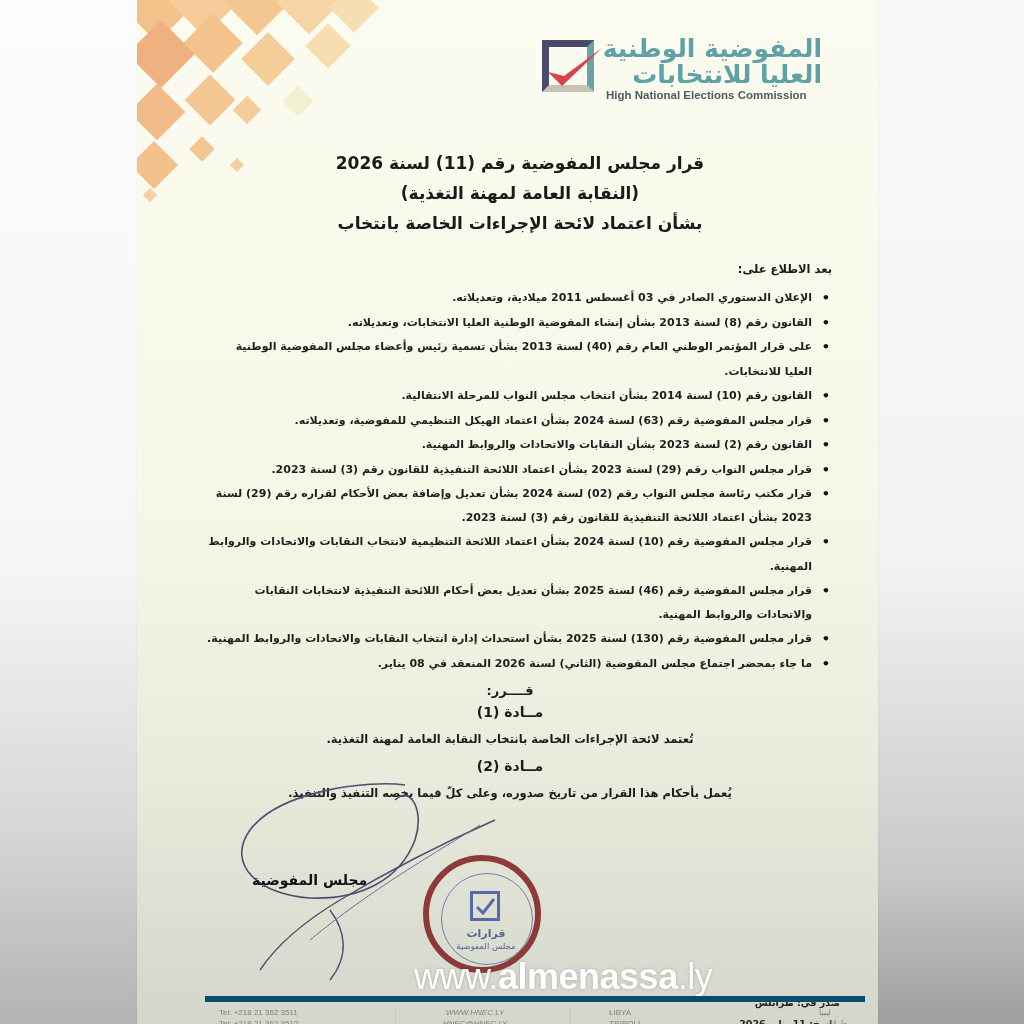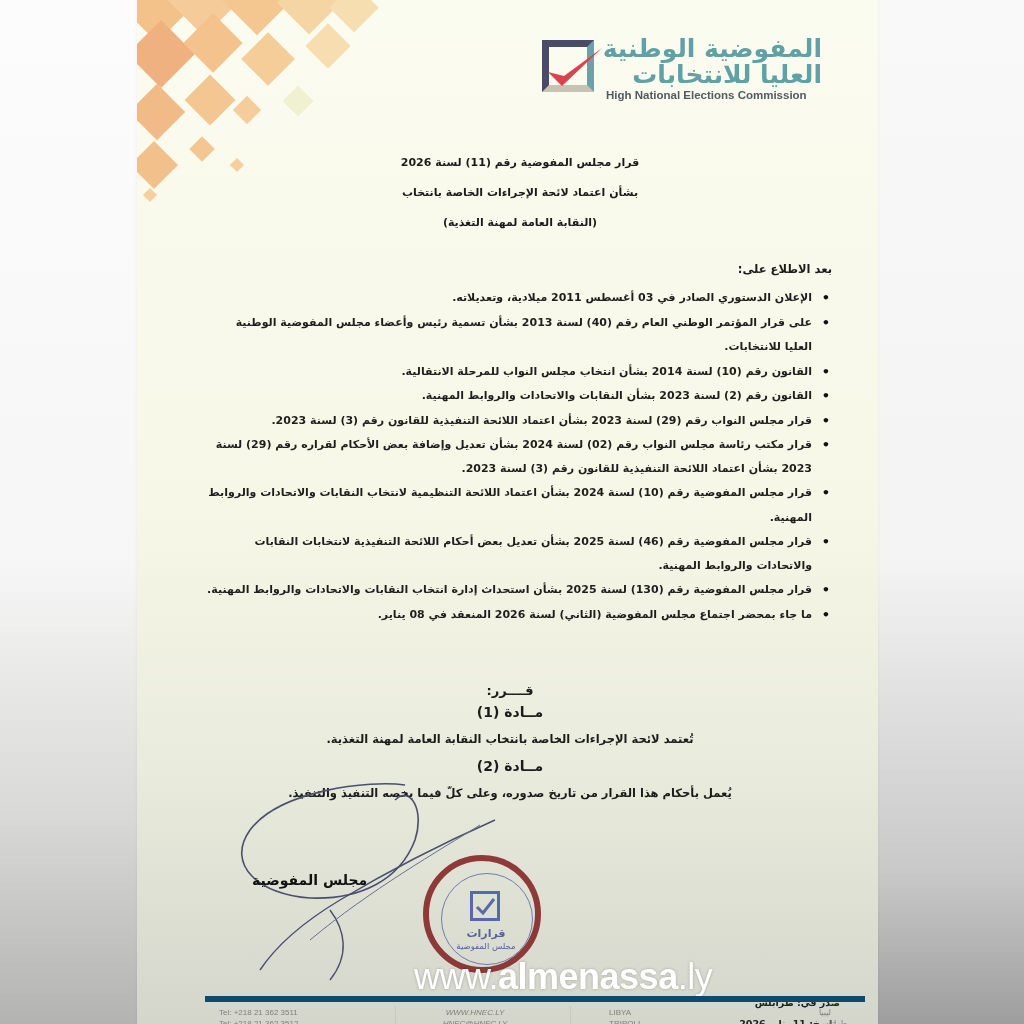--- a/index.html
+++ b/index.html
@@ -36,21 +36,21 @@
   .logo-ar1, .logo-ar2 {
     position:absolute; right:18px; direction:rtl; color:#5fa1a4; font-weight:bold;
     font-family:"DejaVu Sans", sans-serif; white-space:nowrap;
   }
   .logo-ar1 { top:0px; font-size:25px; letter-spacing:0px; }
   .logo-ar2 { top:26px; font-size:25px; }
   .logo-en { position:absolute; left:66px; top:55px; font-size:11.5px; font-weight:bold; color:#505a62; white-space:nowrap; font-family:"Liberation Sans", sans-serif; }
 
   
   .title-block { position:absolute; left:300px; top:148px; width:440px; text-align:center; direction:rtl; }
-  .title-line { font-weight:bold; font-size:11px; color:#1a1a1a; line-height:30px; white-space:nowrap; font-family:"DejaVu Sans", sans-serif; }
+  .title-line { font-weight:bold; font-size:17px; color:#1a1a1a; line-height:30px; white-space:nowrap; font-family:"DejaVu Sans", sans-serif; }
 
   
   .intro { position:absolute; right:192px; top:262px; direction:rtl; font-weight:bold; font-size:11.5px; color:#1c1c1c; }
   .bullets { position:absolute; left:205px; right:192px; top:286px; direction:rtl; margin:0; padding:0; list-style:none; }
   .bullets li {
     position:relative; padding-right:20px; font-size:11px; font-weight:bold; color:#1e1e1e;
     line-height:24.5px; text-align:right; font-family:"DejaVu Sans", sans-serif;
   }
   .bullets li::before {
     content:"•"; position:absolute; right:2px; top:0; font-size:13px; color:#111;
@@ -125,29 +125,31 @@
   <svg class="logo-check" viewBox="0 0 70 64">
     <path d="M8 36 L22 50 L62 12 L24 40 Z" fill="#d9434f"></path>
   </svg>
   <div class="logo-ar1">المفوضية الوطنية</div>
   <div class="logo-ar2">العليا للانتخابات</div>
   <div class="logo-en">High National Elections Commission</div>
 </div>
 
 <div class="title-block">
   <div class="title-line">قرار مجلس المفوضية رقم (11) لسنة 2026</div>
+  <div class="title-line">(النقابة العامة لمهنة التغذية)</div>
   <div class="title-line">بشأن اعتماد لائحة الإجراءات الخاصة بانتخاب</div>
-  <div class="title-line">(النقابة العامة لمهنة التغذية)</div>
 </div>
 
 <div class="intro">بعد الاطلاع على:</div>
 <ul class="bullets">
   <li>الإعلان الدستوري الصادر في 03 أغسطس 2011 ميلادية، وتعديلاته.</li>
+  <li>القانون رقم (8) لسنة 2013 بشأن إنشاء المفوضية الوطنية العليا الانتخابات، وتعديلاته.</li>
   <li>على قرار المؤتمر الوطني العام رقم (40) لسنة 2013 بشأن تسمية رئيس وأعضاء مجلس المفوضية الوطنية العليا للانتخابات.</li>
   <li>القانون رقم (10) لسنة 2014 بشأن انتخاب مجلس النواب للمرحلة الانتقالية.</li>
+  <li>قرار مجلس المفوضية رقم (63) لسنة 2024 بشأن اعتماد الهيكل التنظيمي للمفوضية، وتعديلاته.</li>
   <li>القانون رقم (2) لسنة 2023 بشأن النقابات والاتحادات والروابط المهنية.</li>
   <li>قرار مجلس النواب رقم (29) لسنة 2023 بشأن اعتماد اللائحة التنفيذية للقانون رقم (3) لسنة 2023.</li>
   <li class="wrap">قرار مكتب رئاسة مجلس النواب رقم (02) لسنة 2024 بشأن تعديل وإضافة بعض الأحكام لقراره رقم (29) لسنة 2023 بشأن اعتماد اللائحة التنفيذية للقانون رقم (3) لسنة 2023.</li>
   <li>قرار مجلس المفوضية رقم (10) لسنة 2024 بشأن اعتماد اللائحة التنظيمية لانتخاب النقابات والاتحادات والروابط المهنية.</li>
   <li class="wrap">قرار مجلس المفوضية رقم (46) لسنة 2025 بشأن تعديل بعض أحكام اللائحة التنفيذية لانتخابات النقابات والاتحادات والروابط المهنية.</li>
   <li>قرار مجلس المفوضية رقم (130) لسنة 2025 بشأن استحداث إدارة انتخاب النقابات والاتحادات والروابط المهنية.</li>
   <li>ما جاء بمحضر اجتماع مجلس المفوضية (الثاني) لسنة 2026 المنعقد في 08 يناير.</li>
 </ul>
 
 <div class="center-text decided">قــــرر:</div>

